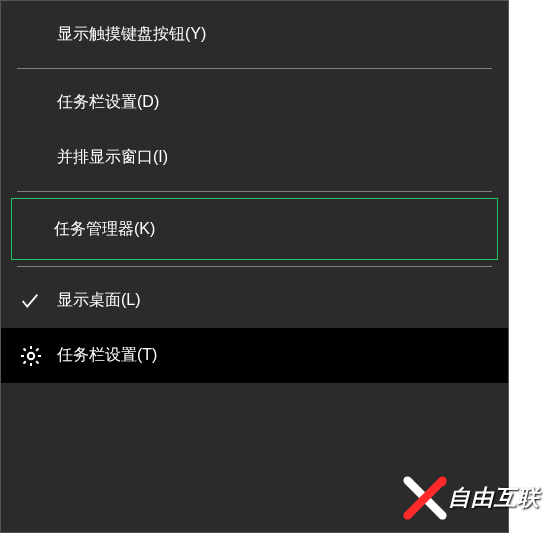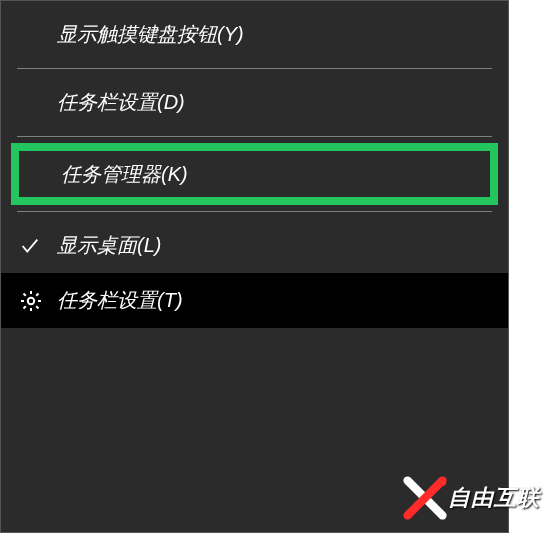--- a/index.html
+++ b/index.html
@@ -20,43 +20,42 @@
       background: #2b2b2b;
       border: 1px solid #555;
       padding-top: 6px;
     }
     .menu-item {
       display: flex;
       align-items: center;
       height: 55px;
       padding-left: 18px;
       color: #fff;
-      font-size: 20px;
+      font-size: 16px;
       cursor: default;
-      font-style: italic;
     }
     .menu-item.hover {
       background: #000000;
     }
     .icon-slot {
       width: 38px;
       display: flex;
       align-items: center;
       justify-content: flex-start;
     }
     .label {
       flex: 1;
     }
     .separator {
       height: 1px;
       background: #808080;
       margin: 6px 16px 6px 16px;
     }
     .highlight-box {
-      border: 8px solid #22c55e;
+      border: 1px solid #22c55e;
       height: 62px;
       margin: 2px 10px 4px 10px;
       display: flex;
       align-items: center;
     }
     .highlight-box .menu-item {
       height: 100%;
       width: 100%;
       padding-left: 8px;
     }
@@ -102,20 +101,24 @@
   </div>
 
   <div class="separator"></div>
 
   <div class="menu-item">
     <span class="icon-slot"></span>
     <span class="label">任务栏设置(D)</span>
   </div>
 
 
+  <div class="menu-item">
+    <span class="icon-slot"></span>
+    <span class="label">并排显示窗口(I)</span>
+  </div>
 
 
   <div class="separator"></div>
 
   <div class="highlight-box">
     <div class="menu-item">
       <span class="icon-slot"></span>
       <span class="label">任务管理器(K)</span>
     </div>
   </div>

